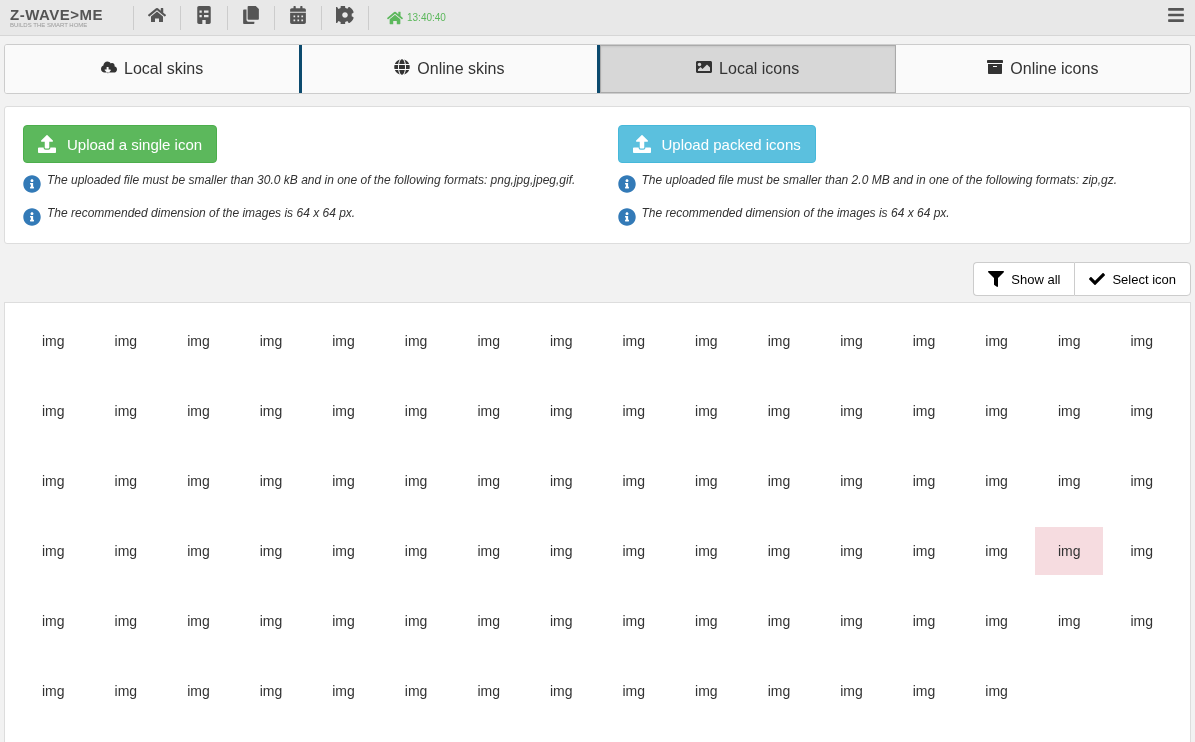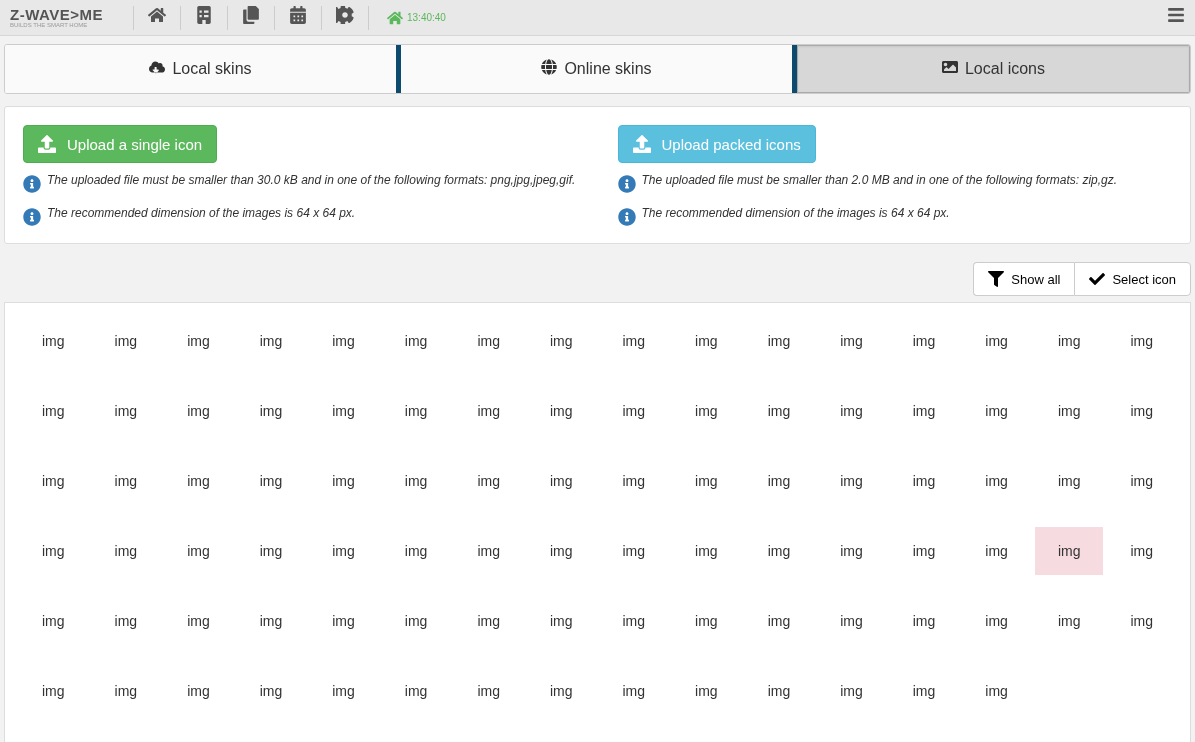--- a/index.html
+++ b/index.html
@@ -6,21 +6,21 @@
 body { font-family: "Helvetica Neue", Helvetica, Arial, sans-serif; font-size: 14px; color: #333; background: #f2f2f2; }
 .navbar { background: #e8e8e8; border-bottom: 1px solid #d6d6d6; height: 36px; display: flex; align-items: center; padding: 0 10px; }
 .logo { font-weight: 700; font-size: 15px; letter-spacing: 0.5px; color: #555; margin-right: 16px; line-height: 1; }
 .logo small { display: block; font-size: 6px; font-weight: 400; letter-spacing: 0; color: #999; }
 .nav-sep { width: 1px; height: 24px; background: #ccc; margin: 0 14px; }
 .nav-icon { color: #555; font-size: 18px; cursor: pointer; }
 .nav-time { color: #5cb85c; font-size: 10px; margin-left: 4px; display: flex; align-items: center; gap: 4px; }
 .nav-right { margin-left: auto; }
 .page-wrap { padding: 8px 4px; }
 .tabs { display: flex; border: 1px solid #ccc; border-radius: 3px; overflow: hidden; background: #fff; }
-.tab { flex: 1; text-align: center; padding: 13px 0; font-size: 16px; color: #333; background: #fafafa; cursor: pointer; border-right: 5px solid #0c4a6e; display: flex; align-items: center; justify-content: center; gap: 7px; }
+.tab { flex: 1; text-align: center; padding: 13px 0; font-size: 16px; color: #333; background: #fafafa; cursor: pointer; border-right: 3px solid #0c4a6e; display: flex; align-items: center; justify-content: center; gap: 7px; }
 .tab:last-child { border-right: none; }
 .tab.active { background: #d7d7d7; border: 1px solid #aaa; box-shadow: inset 0 1px 2px rgba(0,0,0,0.08); }
 .panel { background: #fff; border: 1px solid #ddd; border-radius: 3px; margin-top: 12px; padding: 18px 18px 14px 18px; }
 .upload-row { display: flex; gap: 40px; }
 .upload-col { flex: 1; }
 .btn { display: inline-flex; align-items: center; gap: 11px; padding: 9px 14px; border-radius: 4px; border: 1px solid transparent; font-size: 15px; cursor: pointer; color: #fff; }
 .btn-green { background: #5cb85c; border-color: #4cae4c; }
 .btn-blue  { background: #5bc0de; border-color: #46b8da; }
 .hint { margin-top: 10px; font-style: italic; font-size: 12px; color: #333; display: flex; align-items: flex-start; gap: 6px; }
 .hint .info { color: #337ab7; font-style: normal; flex-shrink: 0; margin-top: 2px; }
@@ -102,20 +102,26 @@
             <path d="M336.5 160C322 70.7 287.8 8 248 8s-74 62.7-88.5 152h177zM152 256c0 22.2 1.2 43.5 3.3 64h185.3c2.1-20.5 3.3-41.8 3.3-64s-1.2-43.5-3.3-64H155.3c-2.1 20.5-3.3 41.8-3.3 64zm324.7-96c-28.6-67.9-86.5-120.4-158-141.6 24.4 33.8 41.2 84.7 50 141.6h108zM177.2 18.4C105.8 39.6 47.8 92.1 19.3 160h108c8.7-56.9 25.5-107.8 49.9-141.6zM487.4 192H372.7c2.1 21 3.3 42.5 3.3 64s-1.2 43-3.3 64h114.6c5.5-20.5 8.6-41.8 8.6-64s-3.1-43.5-8.5-64zM120 256c0-21.5 1.2-43 3.3-64H8.6C3.2 212.5 0 233.8 0 256s3.2 43.5 8.6 64h114.6c-2-21-3.2-42.5-3.2-64zm39.5 96c14.5 89.3 48.7 152 88.5 152s74-62.7 88.5-152h-177zm159.3 141.6c71.4-21.2 129.4-73.7 158-141.6h-108c-8.8 56.9-25.6 107.8-50 141.6zM19.3 352c28.6 67.9 86.5 120.4 158 141.6-24.4-33.8-41.2-84.7-50-141.6h-108z"></path>
           </svg></span>
         <span>Online skins</span>
       </div>
       <div class="tab active">
         <span><svg viewBox="0 0 512 512" fill="#5cb85c">
             <path d="M464 448H48c-26.5 0-48-21.5-48-48V112c0-26.5 21.5-48 48-48h416c26.5 0 48 21.5 48 48v288c0 26.5-21.5 48-48 48zM112 120c-30.9 0-56 25.1-56 56s25.1 56 56 56 56-25.1 56-56-25.1-56-56-56zM64 384h384V272l-87.5-87.5c-4.7-4.7-12.3-4.7-17 0L208 320l-55.5-55.5c-4.7-4.7-12.3-4.7-17 0L64 336v48z"></path>
           </svg></span>
         <span>Local icons</span>
       </div>
+      <div class="tab">
+        <span><svg viewBox="0 0 512 512">
+            <path d="M32 448c0 17.7 14.3 32 32 32h384c17.7 0 32-14.3 32-32V160H32v288zm160-212c0-6.6 5.4-12 12-12h104c6.6 0 12 5.4 12 12v8c0 6.6-5.4 12-12 12H204c-6.6 0-12-5.4-12-12v-8zM480 32H32C14.3 32 0 46.3 0 64v48c0 8.8 7.2 16 16 16h480c8.8 0 16-7.2 16-16V64c0-17.7-14.3-32-32-32z"></path>
+          </svg></span>
+        <span>Online icons</span>
+      </div>
     </div>
 
   <div class="panel">
     <div class="upload-row">
       <div class="upload-col">
         <button class="btn btn-green">
           <svg viewBox="0 0 512 512">
               <path d="M296 384h-80c-13.3 0-24-10.7-24-24V192h-87.7c-17.8 0-26.7-21.5-14.1-34.1L242.3 5.7c7.5-7.5 19.8-7.5 27.3 0l152.2 152.2c12.6 12.6 3.7 34.1-14.1 34.1H320v168c0 13.3-10.7 24-24 24zm216-8v112c0 13.3-10.7 24-24 24H24c-13.3 0-24-10.7-24-24V376c0-13.3 10.7-24 24-24h136v8c0 30.9 25.1 56 56 56h80c30.9 0 56-25.1 56-56v-8h136c13.3 0 24 10.7 24 24z"></path>
             </svg>
           <span>Upload a single icon</span>

